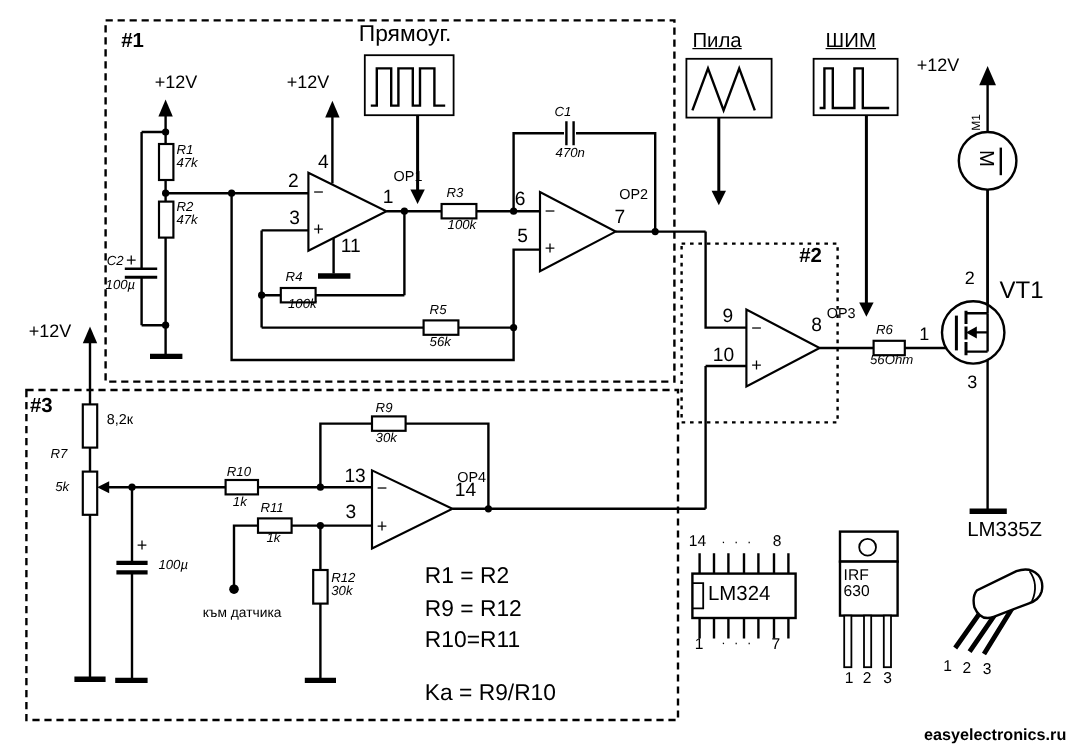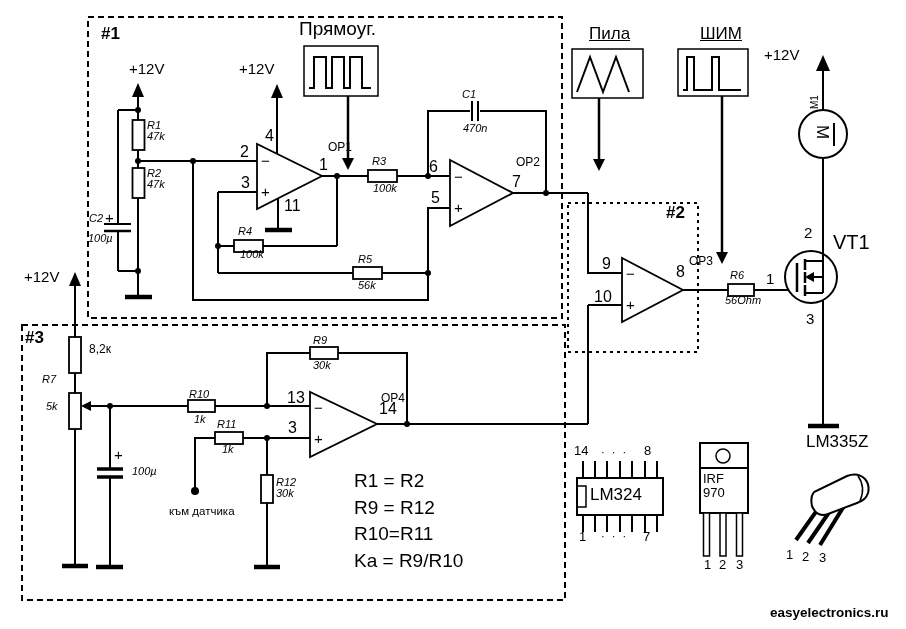--- a/index.html
+++ b/index.html
@@ -14,21 +14,21 @@
   .pin{font-size:16px;}
   .pinS{font-size:13px;}
   .name{font-size:12px;padding-left:40px;}
   .ref{font-size:11px;font-style:italic;}
   .lbl{font-size:12px;}
   .lbl2{font-size:11.5px;}
   .sign{font-size:15px;}
   .vt{font-size:20px;}
   .dots{font-size:11px;letter-spacing:2px;}
   .credit{font-size:13.5px;font-weight:bold;}
-  .u{text-decoration:underline;margin-left:12px;}
+  .u{text-decoration:underline;}
   .rot90{transform:rotate(90deg);transform-origin:0 0;}
   .rotm90{transform:rotate(-90deg);transform-origin:0 0;}
 </style>
 </head>
 <body>
 
 <div class="stage">
 
 <svg width="906" height="629" viewBox="0 0 906 629">
 
@@ -256,32 +256,32 @@
 <span class="t sup" style="left:804px;top:225px">2</span>
 <span class="t sup" style="left:766px;top:271px">1</span>
 <span class="t sup" style="left:806px;top:311px">3</span>
 <span class="t rotm90" style="left:810px;top:109px;font-size:10px">M1</span>
 <span class="t rot90" style="left:831px;top:125px;font-size:17px">M</span>
 
 <span class="t lbl2" style="left:169px;top:506px">към датчика</span>
 <span class="t big" style="left:354px;top:471px">R1 = R2</span>
 <span class="t big" style="left:354px;top:498px">R9 = R12</span>
 <span class="t big" style="left:354px;top:524px">R10=R11</span>
-<span class="t big" style="left:354px;top:551px">Ka = R9/R10</span>
+<span class="t big" style="left:354px;top:568px">Ka = R9/R10</span>
 
 <span class="t pinS" style="left:574px;top:444px">14</span>
 <span class="t dots" style="left:601px;top:447px">· · ·</span>
 <span class="t pinS" style="left:644px;top:444px">8</span>
 <span class="t med" style="left:590px;top:486px">LM324</span>
 <span class="t pinS" style="left:579px;top:530px">1</span>
 <span class="t dots" style="left:601px;top:531px">· · ·</span>
 <span class="t pinS" style="left:643px;top:530px">7</span>
 
 <span class="t pinS" style="left:703px;top:472px">IRF</span>
-<span class="t pinS" style="left:703px;top:486px">970</span>
+<span class="t pinS" style="left:703px;top:486px">630</span>
 <span class="t pinS" style="left:704px;top:558px">1</span>
 <span class="t pinS" style="left:719px;top:558px">2</span>
 <span class="t pinS" style="left:736px;top:558px">3</span>
 
 <span class="t med" style="left:806px;top:433px">LM335Z</span>
 <span class="t pinS" style="left:786px;top:548px">1</span>
 <span class="t pinS" style="left:802px;top:550px">2</span>
 <span class="t pinS" style="left:819px;top:551px">3</span>
 
 <span class="t credit" style="left:770px;top:606px">easyelectronics.ru</span>

